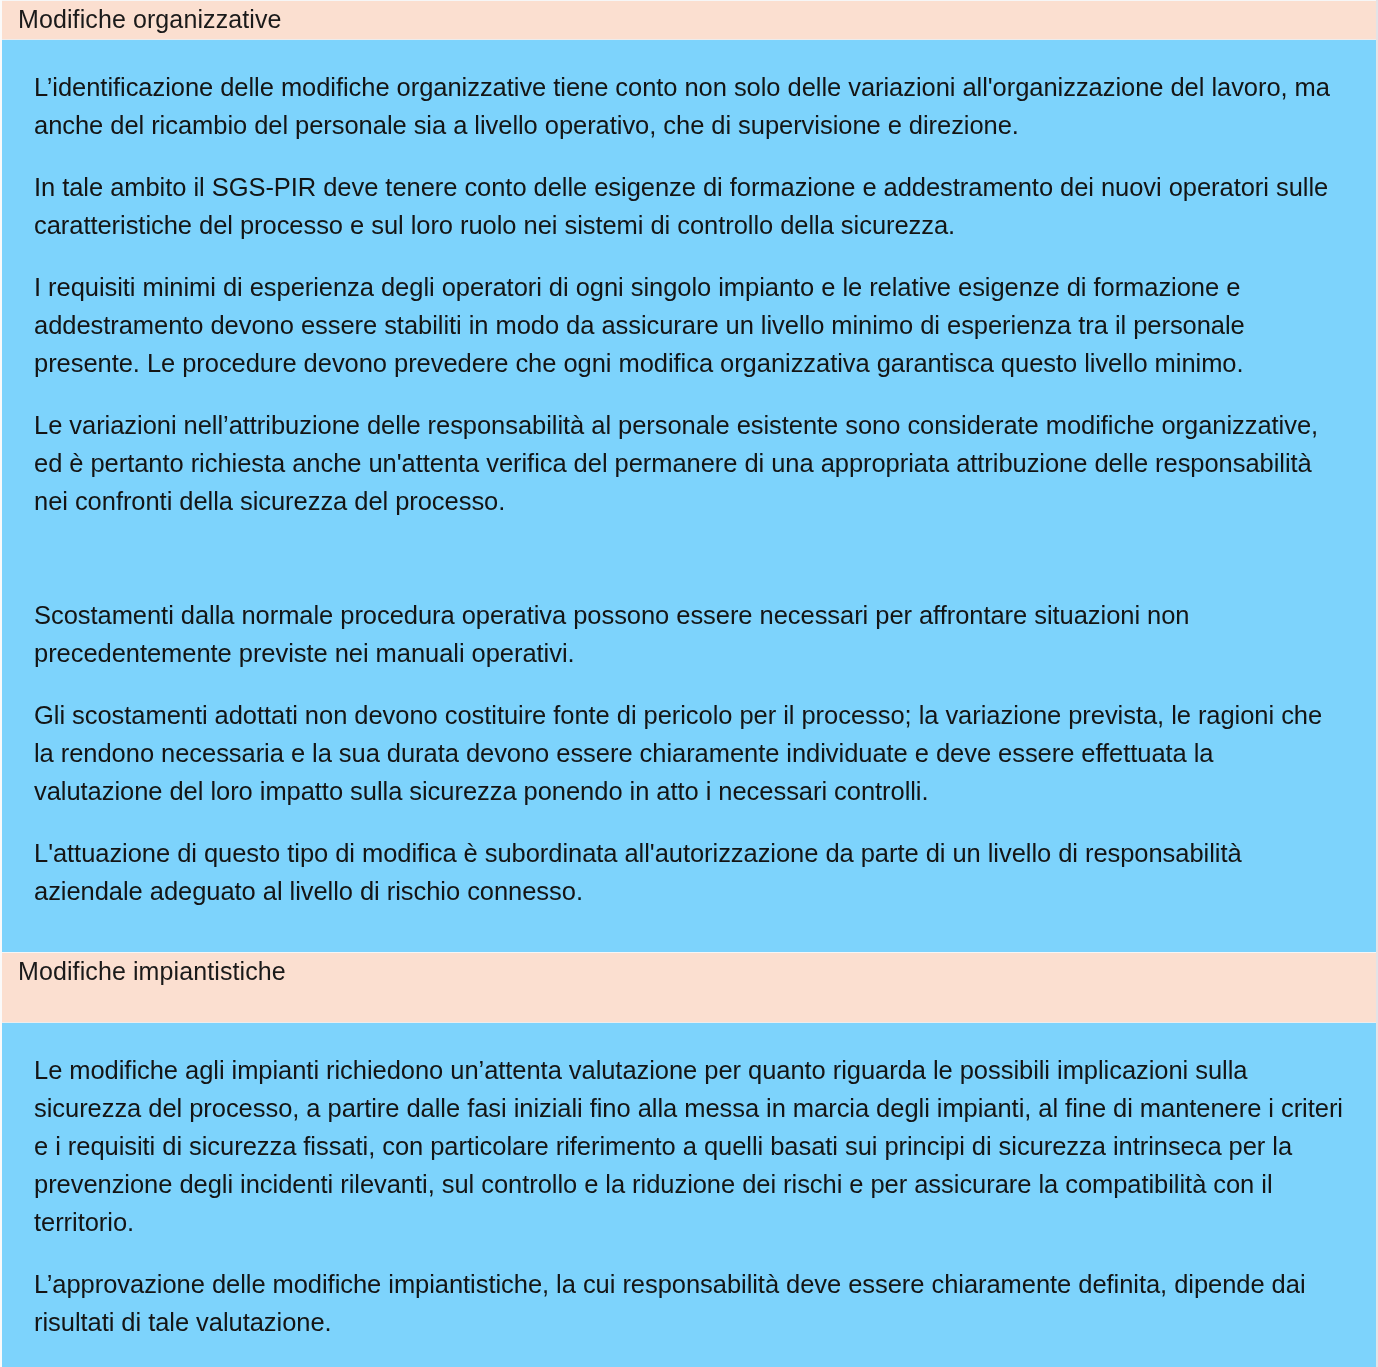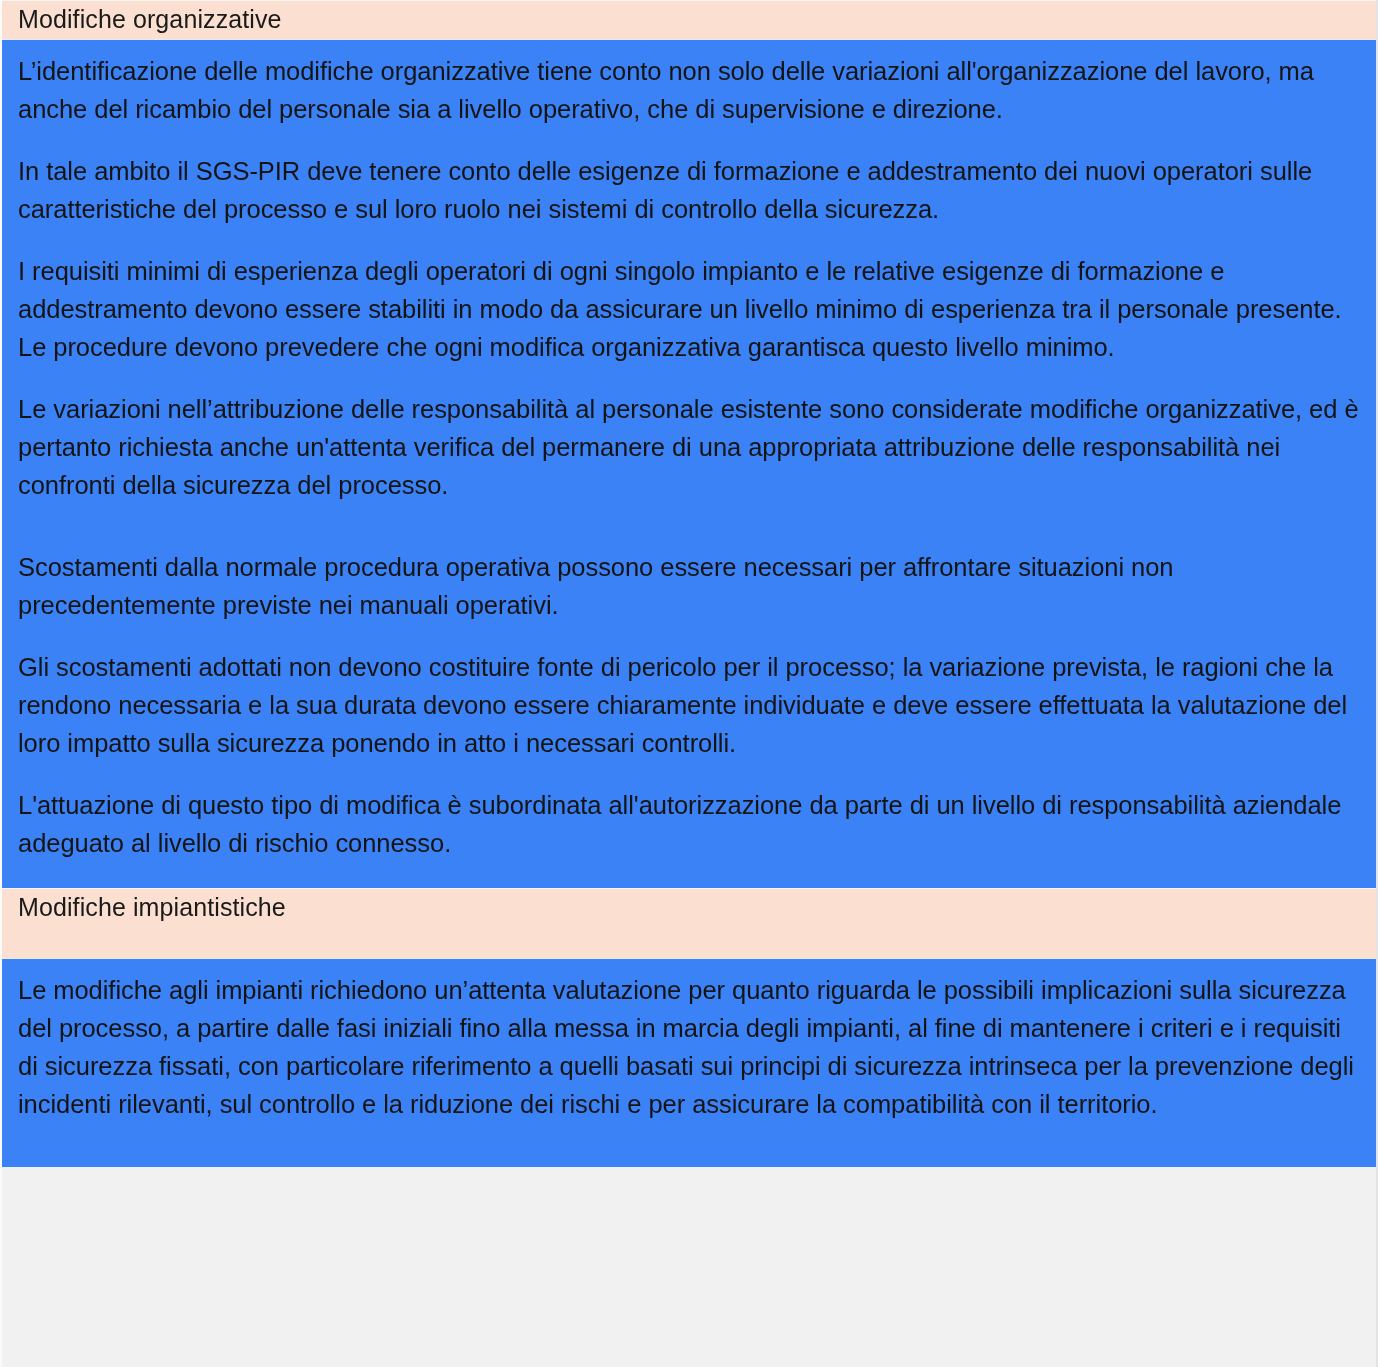--- a/index.html
+++ b/index.html
@@ -14,21 +14,21 @@
   #doc {
     width: 1378px;
     min-height: 1367px;
     box-sizing: border-box;
     background: #f1f1f1;
     border-left: 2px solid #fafafa;
     border-right: 2px solid #e3e3e6;
     overflow: hidden;
   }
   .section {
-    background: #3b82f6;
+    background: #7dd3fc;
   }
   .section-header {
     background: #fbdfd0;
     color: #1a1a1a;
     font-size: 25px;
     line-height: 1.0;
     padding: 6px 0 7px 16px;
     box-sizing: border-box;
     border-top: 1px solid #f6f6f6;
     border-bottom: 1px solid #ececec;
@@ -38,21 +38,21 @@
     padding-bottom: 38px;
   }
   .section-body {
     padding: 0 14px 0 16px;
     box-sizing: border-box;
   }
   .para {
     font-size: 25.5px;
     line-height: 38px;
     color: #141414;
-    margin: 0;
+    margin: 16px;
     padding: 0;
     text-align: left;
     letter-spacing: -0.05px;
     word-spacing: 0px;
   }
   .para + .para {
     margin-top: 24px;
   }
   .section-body.lead-gap {
     padding-top: 12px;
@@ -89,17 +89,18 @@
       <p class="para">Gli scostamenti adottati non devono costituire fonte di pericolo per il processo; la variazione prevista, le ragioni che la rendono necessaria e la sua durata devono essere chiaramente individuate e deve essere effettuata la valutazione del loro impatto sulla sicurezza ponendo in atto i necessari controlli.</p>
       <p class="para">L'attuazione di questo tipo di modifica è subordinata all'autorizzazione da parte di un livello di responsabilità aziendale adeguato al livello di rischio connesso.</p>
       <div class="spacer-bottom"></div>
     </div>
   </div>
 
   <div class="section">
     <div class="section-header tall">Modifiche impiantistiche</div>
     <div class="section-body lead-gap tail">
       <p class="para">Le modifiche agli impianti richiedono un’attenta valutazione per quanto riguarda le possibili implicazioni sulla sicurezza del processo, a partire dalle fasi iniziali fino alla messa in marcia degli impianti, al fine di mantenere i criteri e i requisiti di sicurezza fissati, con particolare riferimento a quelli basati sui principi di sicurezza intrinseca per la prevenzione degli incidenti rilevanti, sul controllo e la riduzione dei rischi e per assicurare la compatibilità con il territorio.</p>
+      <p class="para">L’approvazione delle modifiche impiantistiche, la cui responsabilità deve essere chiaramente definita, dipende dai risultati di tale valutazione.</p>
       <div class="spacer-bottom"></div>
     </div>
   </div>
 
 </div>
 
 </body></html>

